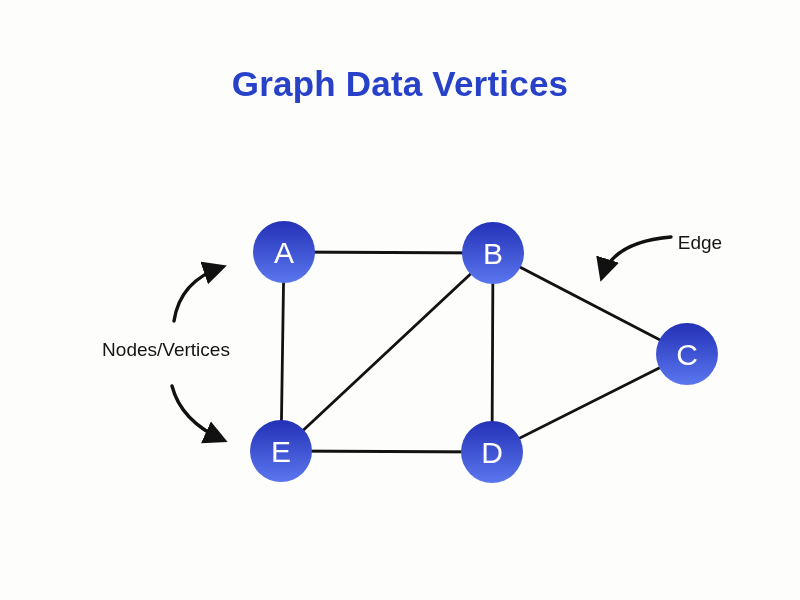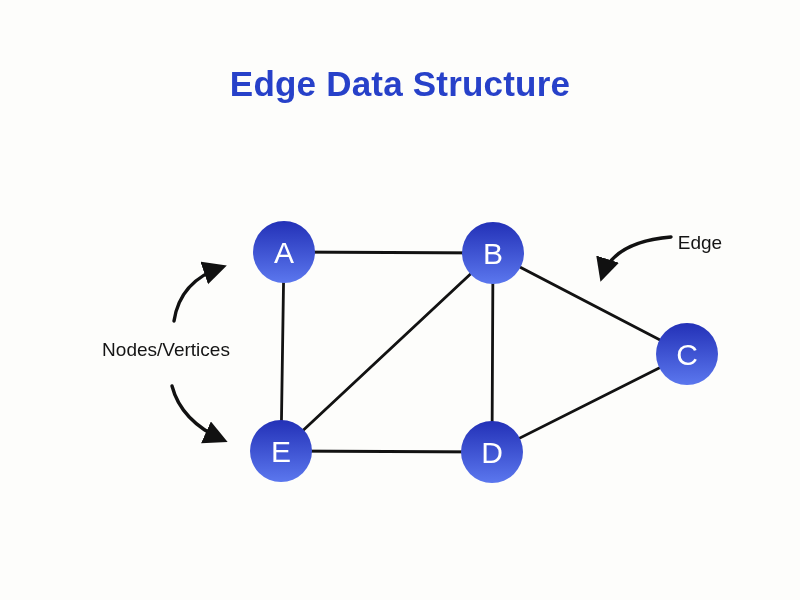--- a/index.html
+++ b/index.html
@@ -59,21 +59,21 @@
     font-size: 19px;
     font-family: "Liberation Sans", sans-serif;
     text-anchor: middle;
   }
 </style>
 </head>
 <body>
 
 <div class="stage">
 
-  <h1 class="page-title">Edge Data Structure</h1>
+  <h1 class="page-title">Graph Data Vertices</h1>
 
   <svg class="diagram" width="800" height="600" viewBox="0 0 800 600">
 
     <defs>
       <linearGradient id="nodeGrad" x1="0" y1="0" x2="0" y2="1">
         <stop offset="0" stop-color="#2331b7"></stop>
         <stop offset="1" stop-color="#5b77ee"></stop>
       </linearGradient>
       <marker id="arrowhead" markerWidth="9" markerHeight="9" refX="5.5" refY="3.5" orient="auto">
         <path d="M0,0 L7,3.5 L0,7 Z" fill="#111111"></path>

